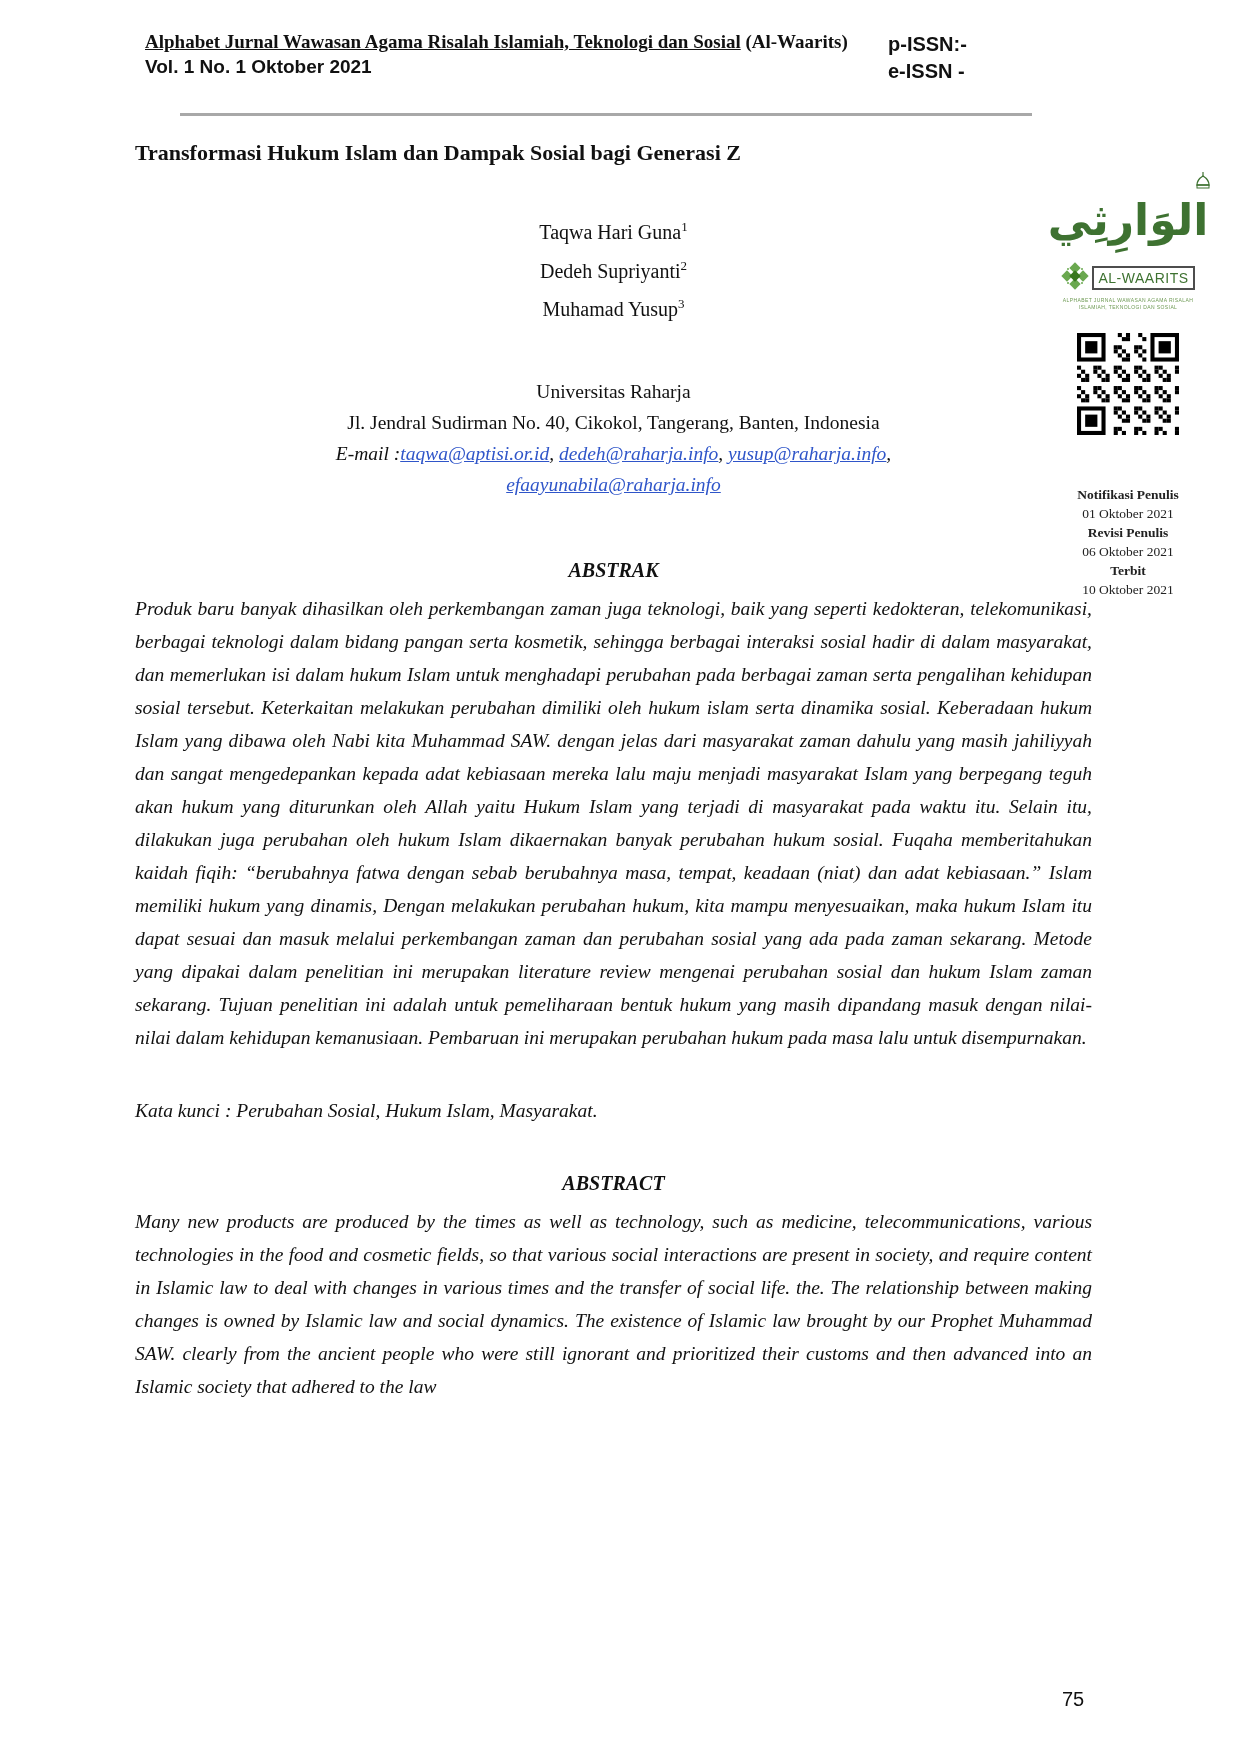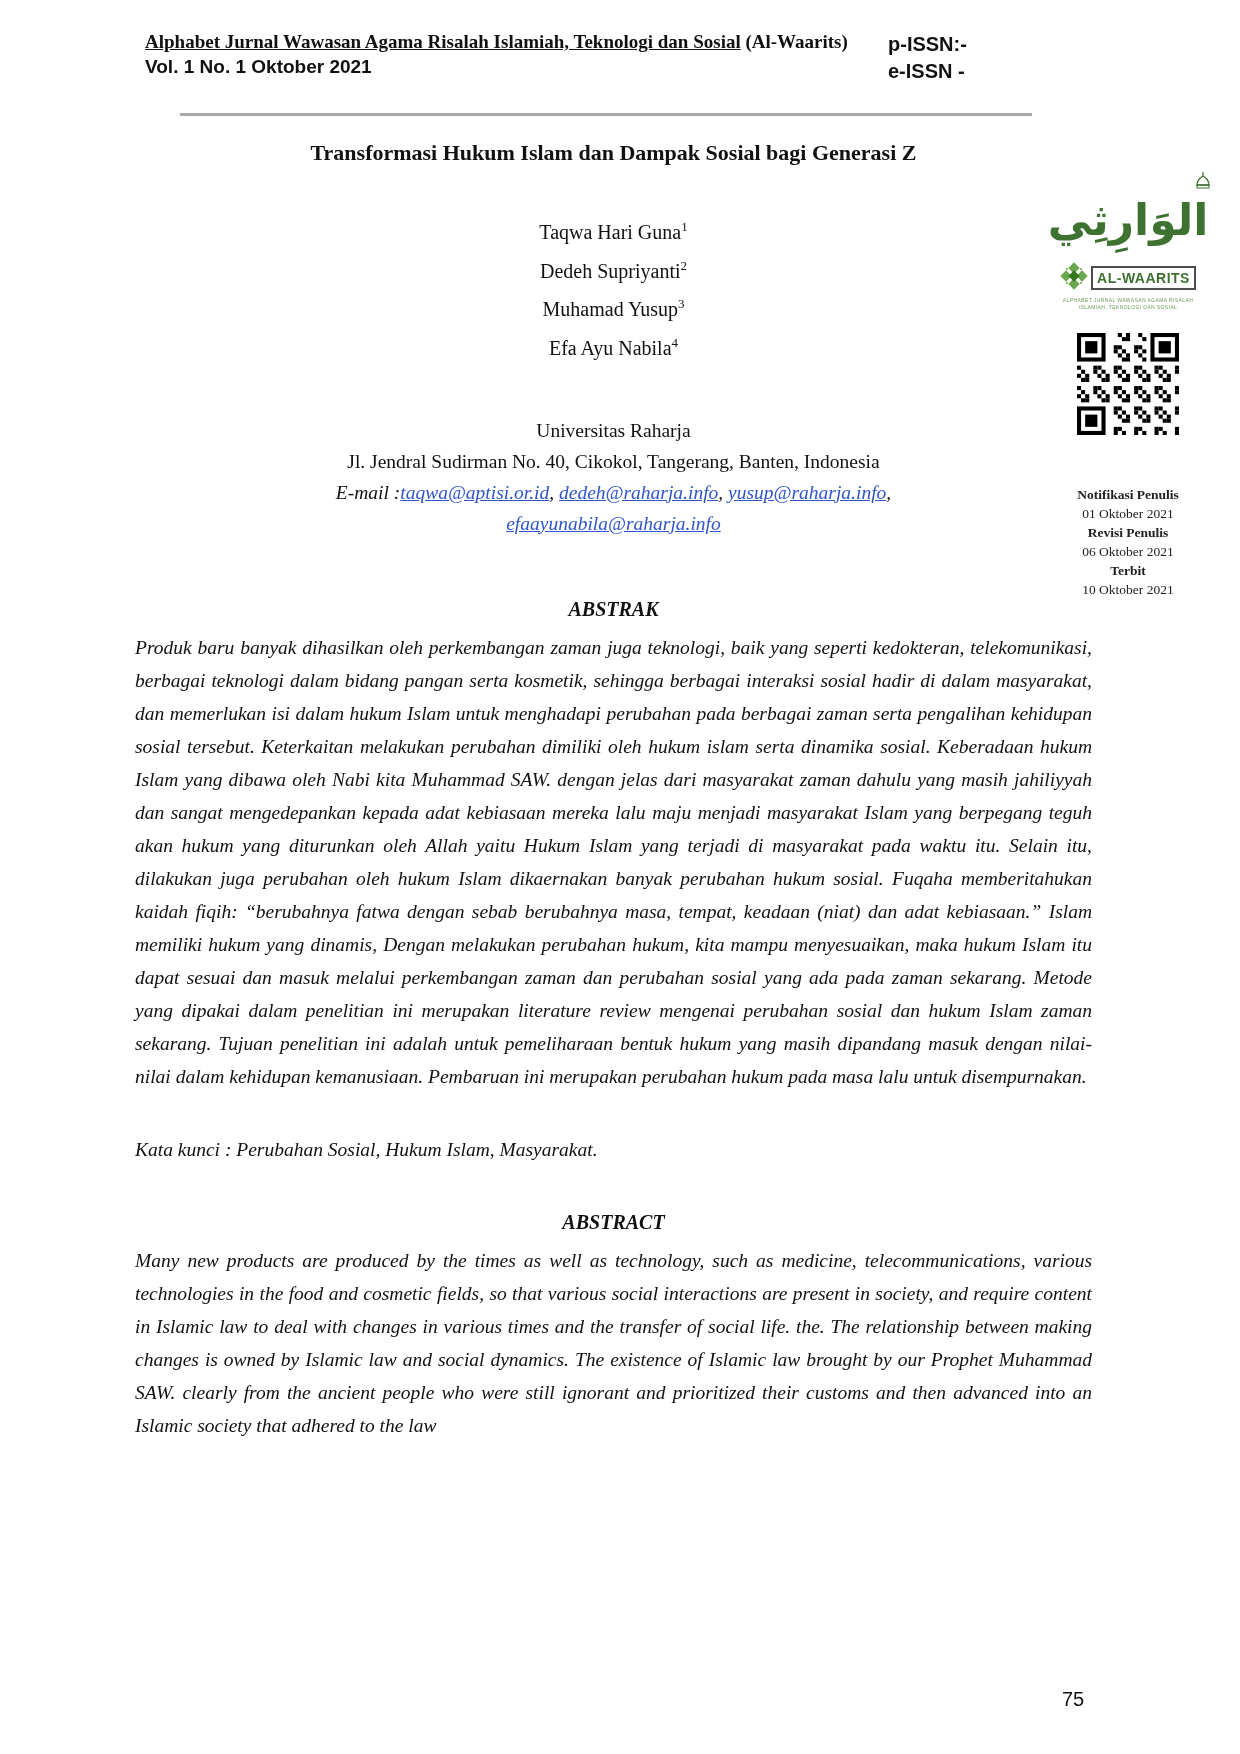--- a/index.html
+++ b/index.html
@@ -22,30 +22,30 @@
   .sidebar{position:absolute;left:1056px;top:174px;width:144px;
            display:flex;flex-direction:column;align-items:center;text-align:center;}
   .logo{display:flex;flex-direction:column;align-items:center;}
   .logo-arabic-wrap{position:relative;height:86px;display:flex;align-items:flex-end;justify-content:center;}
   .logo-arabic{font-family:"DejaVu Sans",sans-serif;font-size:44px;line-height:80px;
                color:#3e7231;font-weight:bold;}
   .logo-dome{position:absolute;top:-2px;right:-4px;}
   .logo-badge{display:flex;align-items:center;gap:3px;margin-top:2px;}
   .logo-wordmark{border:2px solid #4d4d4d;padding:0 4px;color:#3e7231;
                  font-family:"Liberation Sans","DejaVu Sans",sans-serif;
-                 font-weight:bold;font-size:14px;line-height:20px;letter-spacing:.5px;}
+                 font-weight:normal;font-size:14px;line-height:20px;letter-spacing:.5px;}
   .logo-caption{margin-top:3px;color:#6e9a54;font-family:"Liberation Sans","DejaVu Sans",sans-serif;
                 font-size:5px;line-height:7px;letter-spacing:.4px;text-transform:uppercase;}
   .qr{margin-top:22px;width:102px;height:102px;}
   .dates{margin-top:50px;font-size:13.5px;line-height:19px;color:#222;}
   .dates .dl{font-weight:bold;}
 
   
   .main{position:absolute;left:135px;top:140px;width:957px;}
-  .article-title{text-align:center;font-weight:bold;font-size:22px;line-height:26px;margin:0 0 44px 0;}
+  .article-title{font-weight:bold;font-size:22px;line-height:26px;margin:0 0 44px 0;}
   .authors{text-align:center;font-size:20px;line-height:33px;margin-bottom:50px;}
   .affil{text-align:center;font-size:19.5px;line-height:31px;}
   .email-line{font-style:italic;}
   .email-link{color:#2f55c9;text-decoration:underline;font-style:italic;}
   .abs-heading{text-align:center;font-weight:bold;font-style:italic;font-size:20px;
                line-height:24px;margin:58px 0 10px 0;}
   .abs-heading.en{margin-top:44px;}
   .abs-body{font-style:italic;font-size:19.5px;line-height:33px;text-align:justify;margin:0;}
   .keywords{font-style:italic;font-size:19.5px;line-height:33px;margin-top:40px;}
   .pagenum{position:absolute;left:1062px;top:1688px;
@@ -262,21 +262,20 @@
       </div>
   </div>
 
   <div class="main">
     <h1 class="article-title">Transformasi Hukum Islam dan Dampak Sosial bagi Generasi Z</h1>
 
     <div class="authors" id="authors">
         <div><span>Taqwa Hari Guna</span><sup>1</sup></div>
         <div><span>Dedeh Supriyanti</span><sup>2</sup></div>
         <div><span>Muhamad Yusup</span><sup>3</sup></div>
-        <div><span>Efa Ayu Nabila</span><sup>4</sup></div>
       </div>
 
     <div class="affil">
       <div>Universitas Raharja</div>
       <div>Jl. Jendral Sudirman No. 40, Cikokol, Tangerang, Banten, Indonesia</div>
       <div class="email-line" id="email-line-0"><span>E-mail :</span><a class="email-link" href="#" style="color: rgb(47, 85, 201); text-align: right;">taqwa@aptisi.or.id</a><span>, </span><a class="email-link" href="#" style="color: rgb(47, 85, 201); font-style: italic;">dedeh@raharja.info</a><span>,  </span><a class="email-link" href="#" style="color: rgb(47, 85, 201);">yusup@raharja.info</a><span>,</span></div>
       <div class="email-line" id="email-line-1"><a class="email-link" href="#" style="color: rgb(47, 85, 201);">efaayunabila@raharja.info</a></div>
     </div>
 
     <div class="abs-heading">ABSTRAK</div>

